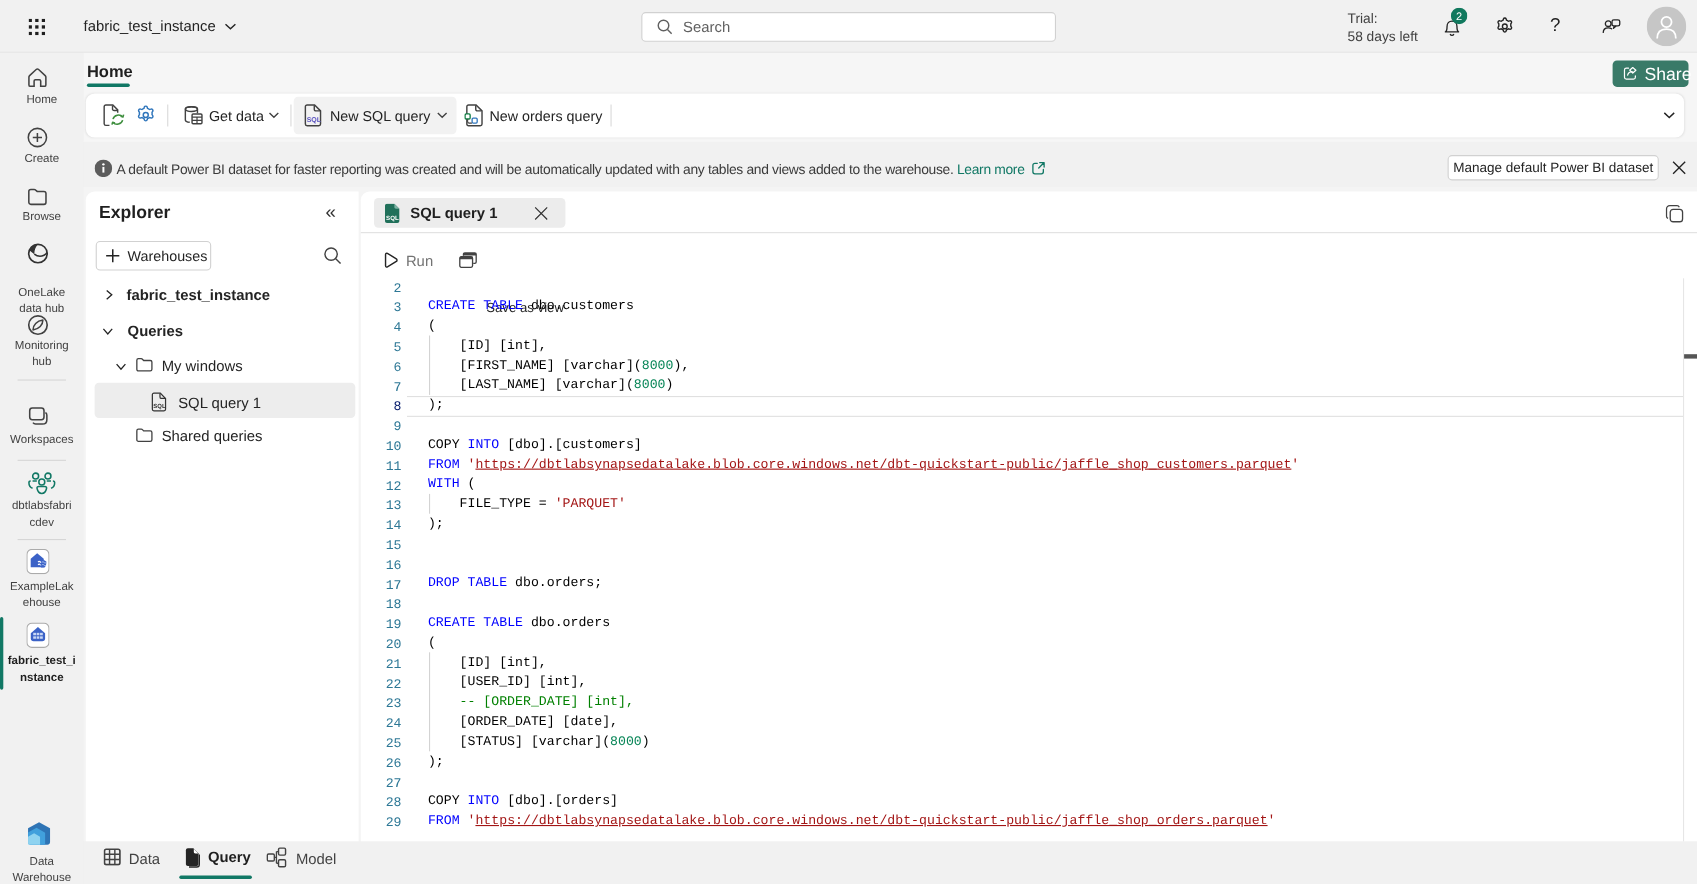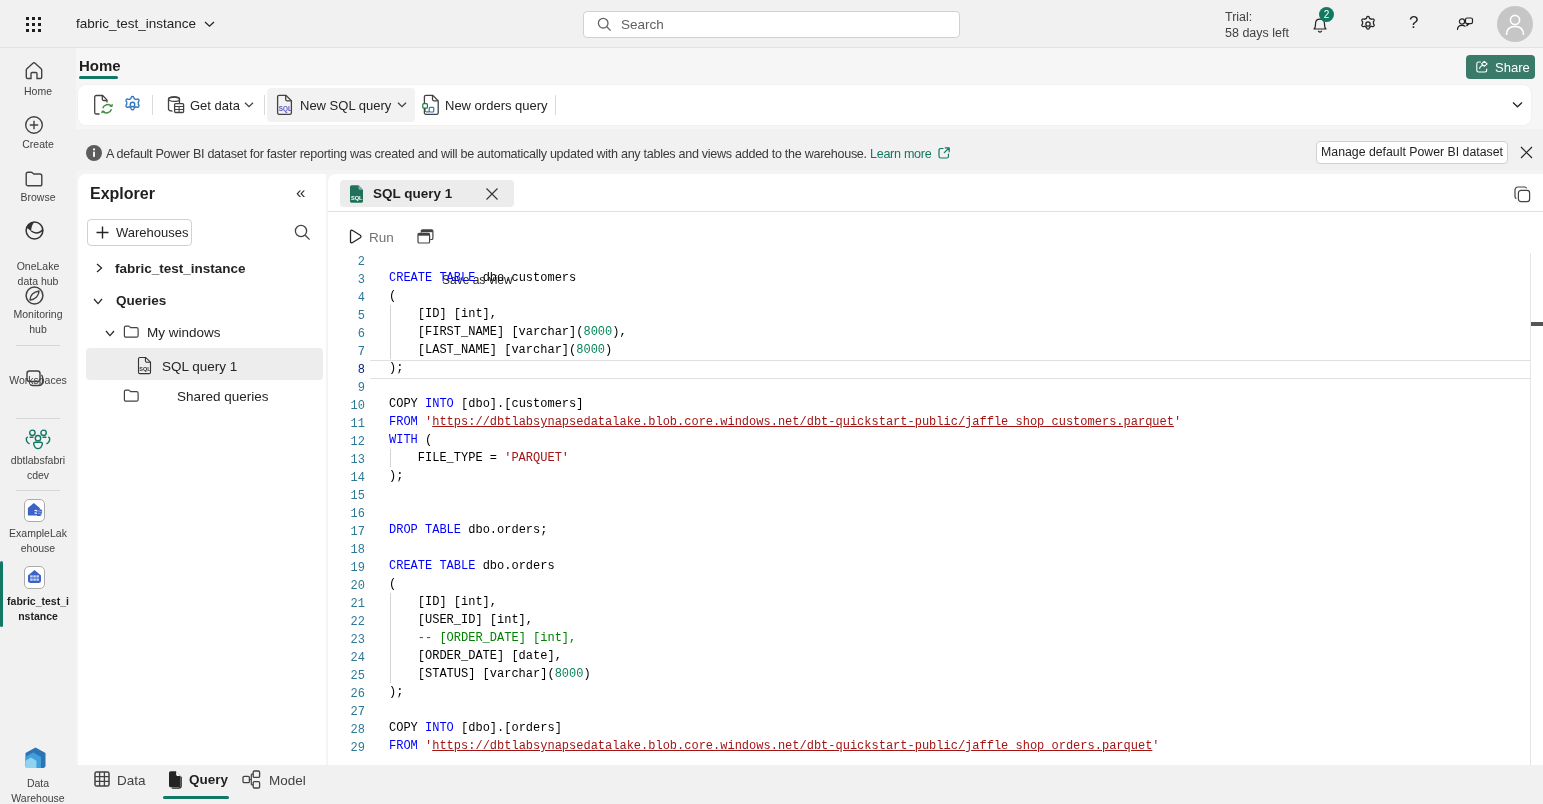--- a/index.html
+++ b/index.html
@@ -113,21 +113,21 @@
       <circle cx="10.5" cy="10.5" r="8.4" fill="none" stroke="#424242" stroke-width="1.5"></circle>
       <path d="M6 15 C6 10.5 9.5 6.8 15 6 C15 10.5 11.5 14.2 6 15 Z" fill="none" stroke="#424242" stroke-width="1.4" stroke-linejoin="round"></path>
     </svg>
   <div class="lbl" style="top:307px;">Monitoring<br>hub</div>
   <div class="sep" style="top:345px;"></div>
 
   <svg class="ico" style="left:25px;top:369px" width="20" height="20" viewBox="0 0 20 20">
       <rect x="2" y="2" width="13" height="10.5" rx="2.4" fill="none" stroke="#424242" stroke-width="1.4"></rect>
       <path d="M5 15.2 C5.5 16 6.3 16.5 7.4 16.5 H13.6 C16 16.5 17.6 14.9 17.6 12.5 V8.4 C17.6 7.3 17.1 6.5 16.3 6" fill="none" stroke="#424242" stroke-width="1.4"></path>
     </svg>
-  <div class="lbl" style="top:373px;">Workspaces</div>
+  <div class="lbl" style="top:393px;">Workspaces</div>
   <div class="sep" style="top:418px;"></div>
 
   <svg class="ico" style="left:25px;top:428px" width="26" height="25" viewBox="0 0 26 25">
       <g fill="none" stroke="#117865" stroke-width="1.4">
         <circle cx="7.4" cy="4.8" r="2.7"></circle>
         <circle cx="18.6" cy="4.8" r="2.7"></circle>
         <circle cx="13" cy="10.2" r="2.7"></circle>
         <path d="M4.6 9.2 H8.5 M2.9 9.2 C1.9 9.2 1.3 9.8 1.3 10.8 C1.3 12.6 2.3 15 4.6 15.9 M17.5 9.2 H21.4 M23.1 9.2 C24.1 9.2 24.7 9.8 24.7 10.8 C24.7 12.6 23.7 15 21.4 15.9 M8.7 16.1 C8.4 15 9.2 14.2 10.2 14.2 H15.8 C16.8 14.2 17.6 15 17.3 16.1 C16.7 18.7 15.3 20.6 13 20.6 C10.7 20.6 9.3 18.7 8.7 16.1 Z"></path>
       </g>
     </svg>
@@ -174,21 +174,21 @@
 
 <div id="homerow">
   <div class="abs" style="left:3px;top:9px;font-size:15px;font-weight:bold;color:#1f1f1f;">Home</div>
   <div class="abs" style="left:3px;top:28px;width:39px;height:3px;background:#117865;border-radius:2px;"></div>
   <div class="abs" style="left:1390px;top:7px;width:69px;height:24px;background:#397a68;border-radius:4px;">
     <svg class="abs" style="left:9px;top:5px" width="14" height="14" viewBox="0 0 14 14">
         <path d="M5.5 2 H3.5 C2.4 2 1.8 2.6 1.8 3.7 V10.3 C1.8 11.4 2.4 12 3.5 12 H10 C11.1 12 11.7 11.4 11.7 10.3 V9" fill="none" stroke="#fff" stroke-width="1.1" stroke-linecap="round"></path>
         <path d="M6.5 3.8 L9.3 1.4 L12.2 3.8 L9.3 6.4 Z" fill="none" stroke="#fff" stroke-width="1.1" stroke-linejoin="round"></path>
         <path d="M4.5 8.8 C5 6.5 7 5.2 9.3 5.2" fill="none" stroke="#fff" stroke-width="1.1"></path>
       </svg>
-    <div class="abs" style="left:29px;top:5px;font-size:13px;color:#fff;">Share</div>
+    <div class="abs" style="left:29px;top:5px;font-size:16px;color:#fff;">Share</div>
   </div>
 </div>
 <div id="toolcard">
 
   <svg class="abs" style="left:15px;top:9px" width="22" height="24" viewBox="0 0 22 24">
       <path d="M14 8.5 V5.9 L9.6 1.5 H3.3 C2.3 1.5 1.7 2.1 1.7 3.1 V18.4 C1.7 19.4 2.3 20 3.3 20 H6.5" fill="none" stroke="#424242" stroke-width="1.3"></path>
       <path d="M9.3 1.8 V5 C9.3 5.9 9.9 6.5 10.8 6.5 H13.8" fill="none" stroke="#424242" stroke-width="1.3"></path>
       <g fill="none" stroke="#3f8f3f" stroke-width="1.4">
         <path d="M18.6 12.2 A5.3 5.3 0 0 0 9.7 14.3"></path>
         <path d="M16.6 11.8 L18.8 12.4 L19.4 10.2" stroke-linejoin="round"></path>
@@ -291,21 +291,21 @@
   <div class="abs" style="left:8px;top:174px;width:237px;height:32px;background:#ededed;border-radius:4px;"></div>
   <svg class="abs" style="left:59px;top:182px" width="15" height="19" viewBox="0 0 16 20">
       <path d="M12.9 18.6 H3.1 C2.2 18.6 1.6 18 1.6 17.1 V2.9 C1.6 2 2.2 1.4 3.1 1.4 H9.3 L14.4 6.5 V17.1 C14.4 18 13.8 18.6 12.9 18.6 Z" fill="none" stroke="#333" stroke-width="1.2"></path>
       <path d="M9 1.7 V5 C9 5.9 9.6 6.5 10.5 6.5 H14" fill="none" stroke="#333" stroke-width="1.2"></path>
       <text x="2.5" y="16" font-size="5.8" font-weight="bold" fill="#333" font-family="Liberation Sans">SQL</text>
     </svg>
   <div class="treetxt" style="left:84px;top:185px;">SQL query 1</div>
   <svg class="abs" style="left:45px;top:214px" width="17" height="16" viewBox="0 0 17 16">
       <path d="M1.4 3.6 C1.4 2.7 2 2.1 2.9 2.1 H5.4 C5.9 2.1 6.2 2.2 6.5 2.6 L7.6 3.7 H13.6 C14.5 3.7 15.1 4.3 15.1 5.2 V11.7 C15.1 12.6 14.5 13.2 13.6 13.2 H2.9 C2 13.2 1.4 12.6 1.4 11.7 Z" fill="none" stroke="#424242" stroke-width="1.2"></path>
     </svg>
-  <div class="treetxt" style="left:69px;top:215px;margin-left:30px;">Shared queries</div>
+  <div class="treetxt" style="left:69px;top:215px;">Shared queries</div>
 </div>
 
 <div id="editor">
 
   <div class="abs" style="left:12px;top:6px;width:174px;height:27px;background:#ececec;border-radius:4px;">
     <svg class="abs" style="left:9px;top:5px" width="15" height="18" viewBox="0 0 15 18">
         <path d="M1 2 C1 0.9 1.7 0.2 2.8 0.2 H9.5 L14 4.7 V16 C14 17.1 13.3 17.8 12.2 17.8 H2.8 C1.7 17.8 1 17.1 1 16 Z" fill="#20705a"></path>
         <path d="M9.5 0.2 L14 4.7 H11 C10.1 4.7 9.5 4.1 9.5 3.2 Z" fill="#7fb2a5"></path>
         <text x="2" y="14.6" font-size="5.6" font-weight="bold" fill="#fff" font-family="Liberation Sans">SQL</text>
       </svg>

